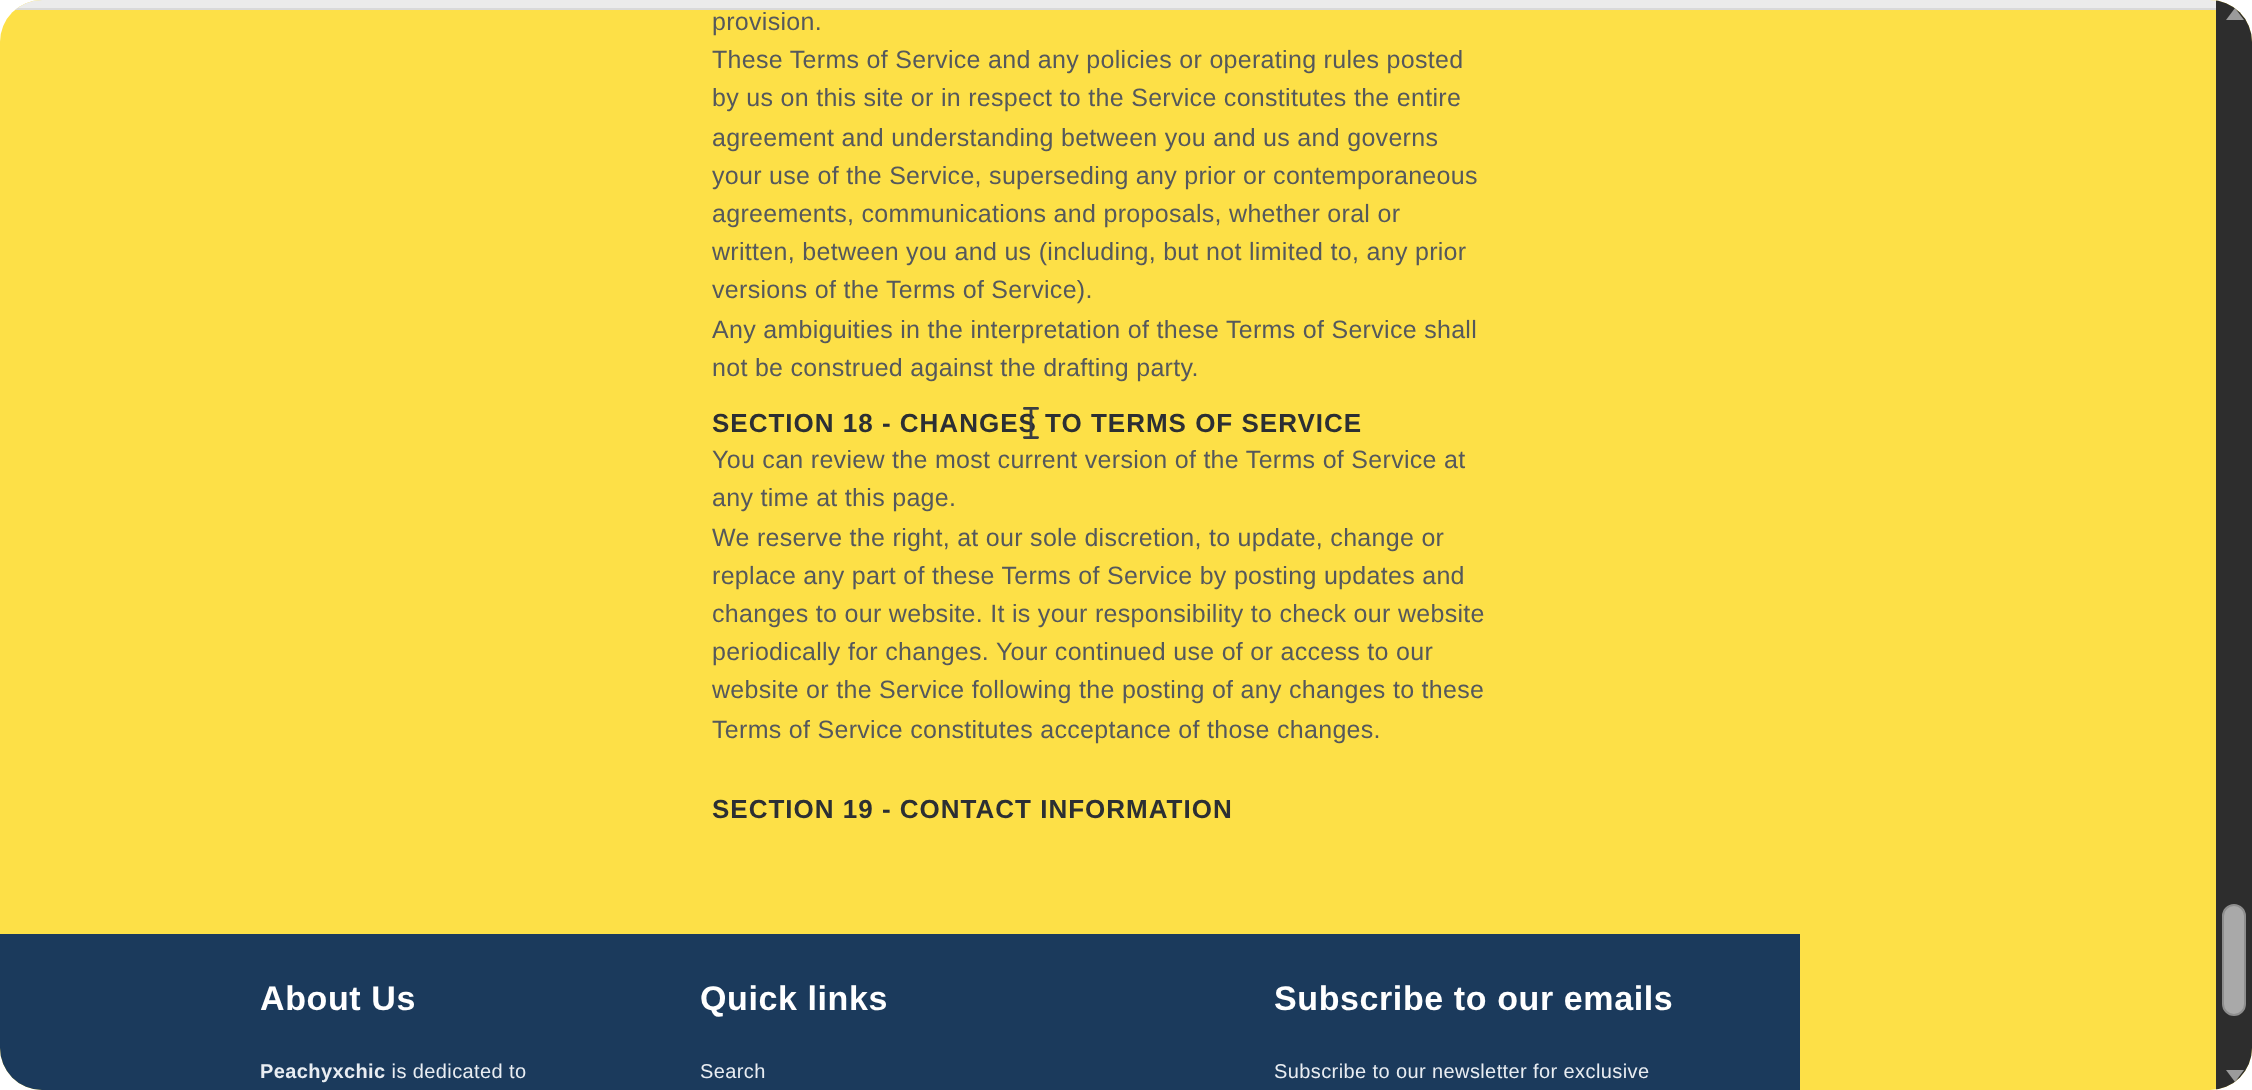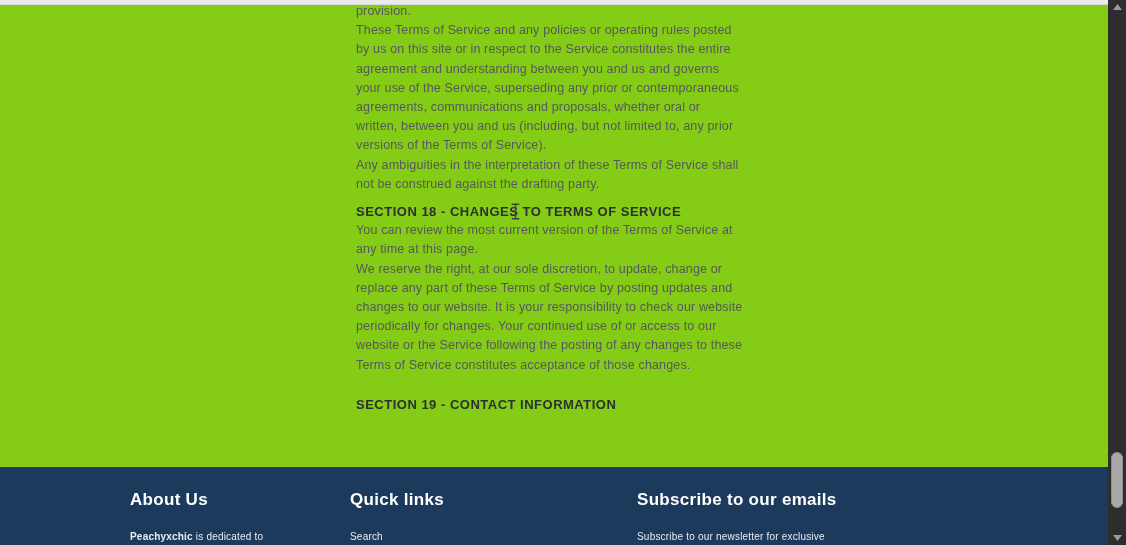--- a/index.html
+++ b/index.html
@@ -4,22 +4,23 @@
 <style>
   html, body { margin: 0; padding: 0; }
   body {
     font-family: "Liberation Sans", sans-serif;
     background: #ffffff;
   }
   .page {
     position: relative;
     width: 1126px;
     height: 545px;
-    background: #84cc16;
+    background: #fde047;
     overflow: hidden;
+    border-radius: 21px;
   }
   
   .top-strip {
     position: absolute;
     top: 0; left: 0;
     width: 1108px; height: 5px;
     background: #ebebeb;
     border-bottom: 1px solid #d9d9d9;
     box-sizing: border-box;
   }
@@ -57,21 +58,21 @@
     width: 9px;
     height: 17px;
     pointer-events: none;
   }
 
   
   .footer {
     position: absolute;
     left: 0;
     top: 467px;
-    width: 1108px;
+    width: 900px;
     height: 78px;
     background: #1b3a5c;
     color: #ffffff;
   }
   .footer-col { position: absolute; top: 0; }
   .col-about { left: 130px; width: 210px; }
   .col-links { left: 350px; width: 200px; }
   .col-subscribe { left: 637px; width: 300px; }
   .footer-heading {
     margin: 23px 0 0 0;

